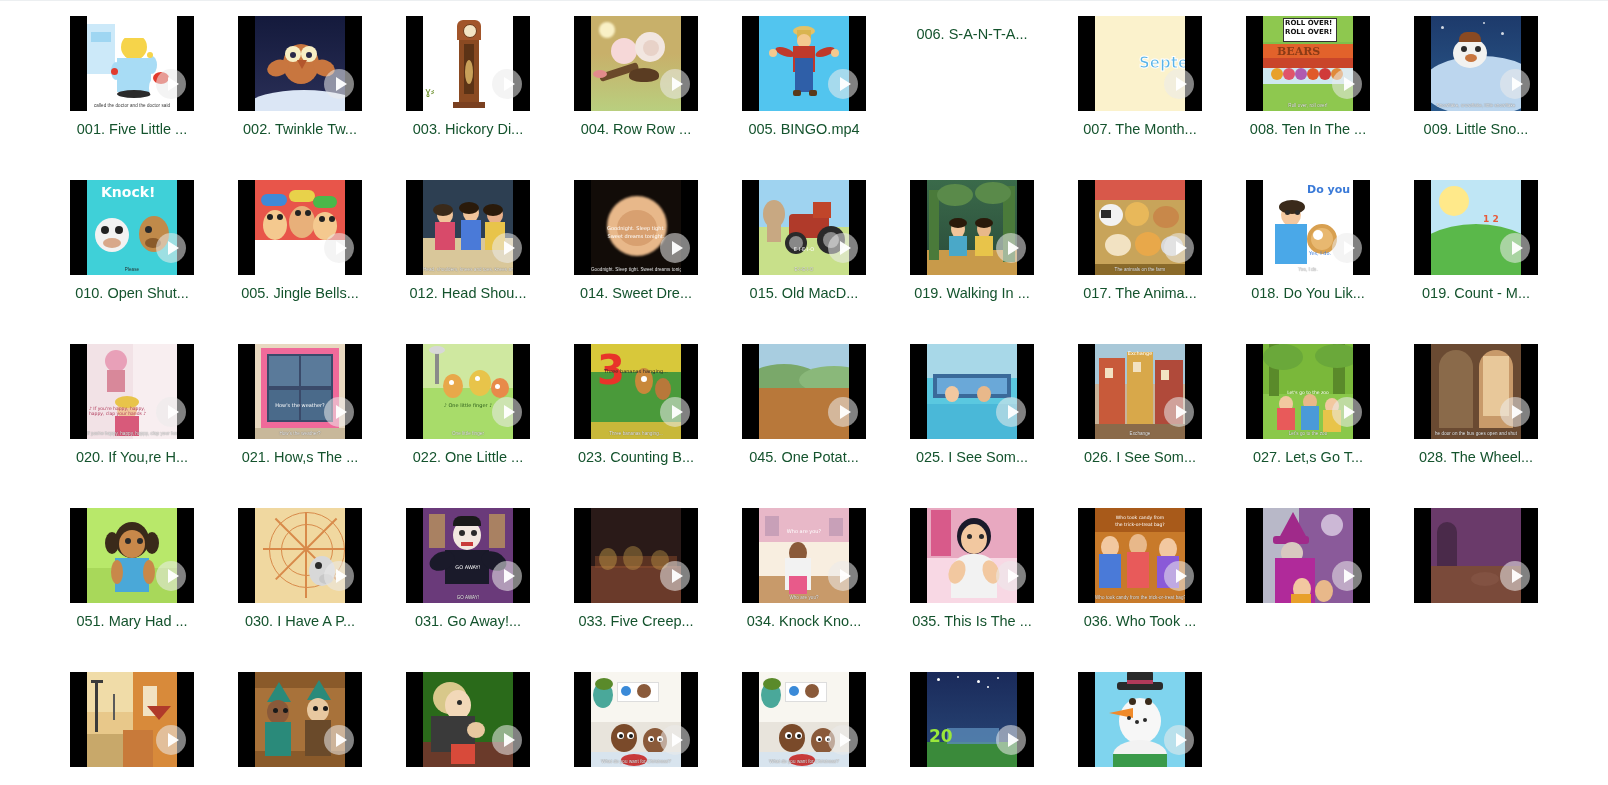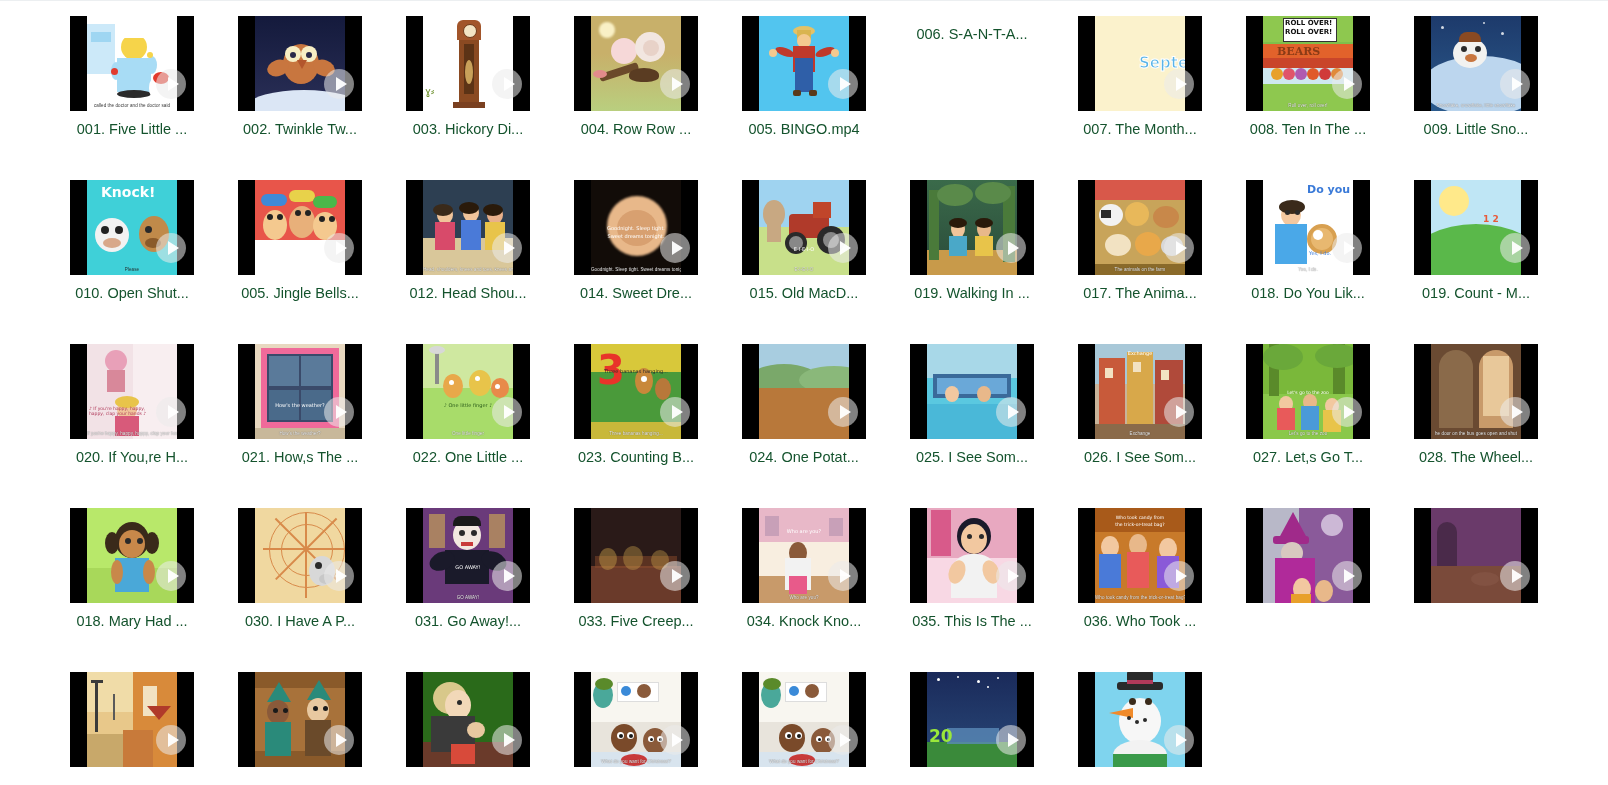--- a/index.html
+++ b/index.html
@@ -586,21 +586,21 @@
             <div class="bg" style="background:#c08a4a"></div>
             <div class="rect" style="left:0px;top:0px;width:90px;height:36px;background:#a8cde0;"></div>
             <div class="ellipse" style="left:-10px;top:20px;width:70px;height:30px;background:#7aa86a;"></div>
             <div class="ellipse" style="left:40px;top:22px;width:70px;height:28px;background:#8ab87a;"></div>
             <div class="rect" style="left:0px;top:44px;width:90px;height:51px;background:#b8783a;"></div>
           </div>
           <div class="play">
             <div class="tri"></div>
           </div>
         </div>
-        <div class="label">024. One Potat...</div>
+        <div class="label">045. One Potat...</div>
       </div>
       <div class="cell">
         <div class="thumb">
           <div class="pic">
             <div class="bg" style="background:#5ac8e0"></div>
             <div class="rect" style="left:0px;top:0px;width:90px;height:34px;background:#a8d8e8;"></div>
             <div class="rect" style="left:6px;top:30px;width:78px;height:24px;background:#3a6a9a;"></div>
             <div class="rect" style="left:10px;top:34px;width:70px;height:16px;background:#6aa8d8;"></div>
             <div class="ellipse" style="left:18px;top:42px;width:14px;height:16px;background:#f2c8a0;"></div>
             <div class="ellipse" style="left:50px;top:42px;width:14px;height:16px;background:#e8b88a;"></div>
@@ -685,21 +685,21 @@
             <div class="rect" style="left:28px;top:50px;width:34px;height:34px;background:#4aa8d8;"></div>
             <div class="ellipse" style="left:24px;top:52px;width:12px;height:24px;background:#c8884a;"></div>
             <div class="ellipse" style="left:56px;top:52px;width:12px;height:24px;background:#c8884a;"></div>
             <div class="ellipse" style="left:18px;top:24px;width:14px;height:22px;background:#3a2a1a;"></div>
             <div class="ellipse" style="left:58px;top:24px;width:14px;height:22px;background:#3a2a1a;"></div>
           </div>
           <div class="play">
             <div class="tri"></div>
           </div>
         </div>
-        <div class="label">018. Mary Had ...</div>
+        <div class="label">051. Mary Had ...</div>
       </div>
       <div class="cell">
         <div class="thumb">
           <div class="pic">
             <div class="bg" style="background:#f0d8a0"></div>
             <div class="circle" style="left:14px;top:4px;width:74px;height:74px;background:transparent;border:1.5px solid #d88a4a"></div>
             <div class="circle" style="left:26px;top:16px;width:50px;height:50px;background:transparent;border:1px solid #d88a4a"></div>
             <div class="rect" style="left:50px;top:4px;width:1.5px;height:86px;background:#d88a4a;"></div>
             <div class="rect" style="left:8px;top:40px;width:86px;height:1.5px;background:#d88a4a;left:8px;top:40px;width:86px;height:1.5px"></div>
             <div class="rect" style="left:8px;top:40px;width:86px;height:1.5px;background:#d88a4a;transform:rotate(45deg);transform-origin:center"></div>

